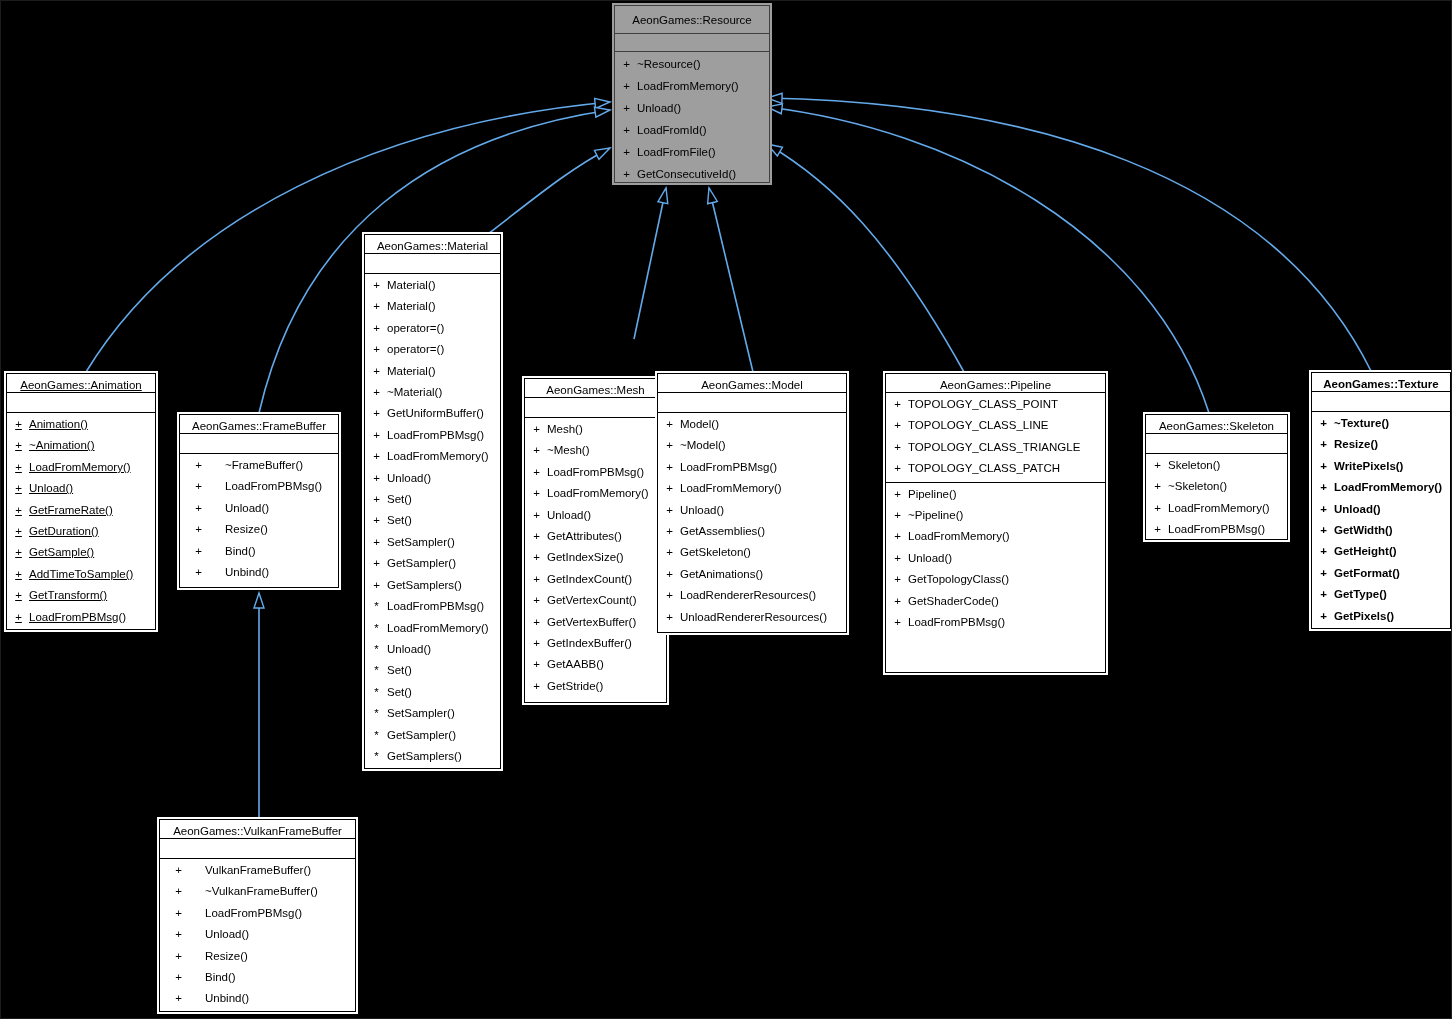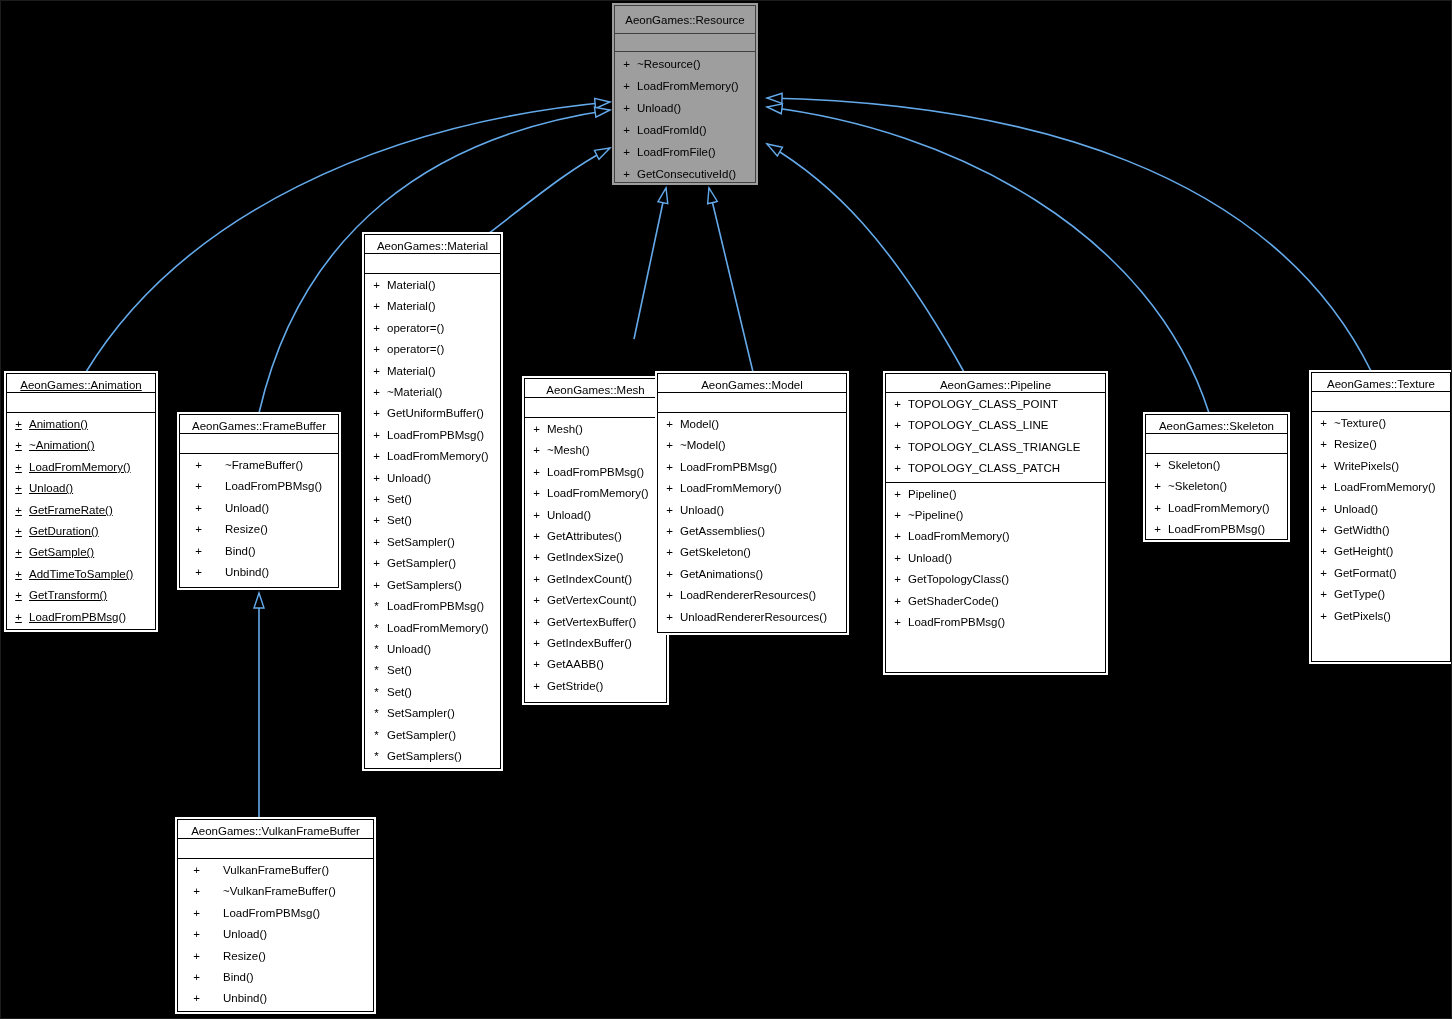--- a/index.html
+++ b/index.html
@@ -63,21 +63,21 @@
     <path class="edge" d="M 258,412 C 300,230 430,135 609,109" marker-end="url(#inh)"></path>
     <path class="edge" d="M 487,233 C 530,200 568,168 609,147" marker-end="url(#inh)"></path>
     <path class="edge" d="M 633,338 L 665,187" marker-end="url(#inh)"></path>
     <path class="edge" d="M 752,371 L 708,187" marker-end="url(#inh)"></path>
     <path class="edge" d="M 963,371 C 890,240 832,182 766,143" marker-end="url(#inh)"></path>
     <path class="edge" d="M 1208,412 C 1150,230 950,128 766,106" marker-end="url(#inh)"></path>
     <path class="edge" d="M 1370,370 C 1270,168 1020,102 766,97" marker-end="url(#inh)"></path>
     <path class="edge" d="M 258,817 L 258,592" marker-end="url(#inh)"></path>
   </svg>
 
-  <div class="uml-class highlight rows-22" style="left:613px;top:4px;width:142px;height:178px;">
+  <div class="uml-class highlight rows-22" style="left:613px;top:4px;width:156px;height:178px;">
     <div class="uml-title">AeonGames::Resource</div>
     <div class="uml-empty"></div>
     <div class="uml-members">
         <div class="member-row">
           <span class="m-pre">+</span>
           <span class="m-name">~Resource()</span>
         </div>
         <div class="member-row">
           <span class="m-pre">+</span>
           <span class="m-name">LoadFromMemory()</span>
@@ -460,21 +460,21 @@
           <span class="m-pre">+</span>
           <span class="m-name">Unload()</span>
         </div>
         <div class="member-row">
           <span class="m-pre">+</span>
           <span class="m-name">GetJoints()</span>
         </div>
       </div>
   </div>
 
-  <div class="uml-class" style="left:1310px;top:371px;width:140px;height:290px;">
+  <div class="uml-class" style="left:1310px;top:371px;width:140px;height:257px;font-weight:bold;">
     <div class="uml-title">AeonGames::Texture</div>
     <div class="uml-empty"></div>
     <div class="uml-members">
         <div class="member-row">
           <span class="m-pre">+</span>
           <span class="m-name">~Texture()</span>
         </div>
         <div class="member-row">
           <span class="m-pre">+</span>
           <span class="m-name">Resize()</span>
@@ -507,21 +507,21 @@
           <span class="m-pre">+</span>
           <span class="m-name">GetType()</span>
         </div>
         <div class="member-row">
           <span class="m-pre">+</span>
           <span class="m-name">GetPixels()</span>
         </div>
       </div>
   </div>
 
-  <div class="uml-class wide-gap" style="left:158px;top:818px;width:197px;height:193px;margin-left:18px;">
+  <div class="uml-class wide-gap" style="left:158px;top:818px;width:197px;height:193px;">
     <div class="uml-title">AeonGames::VulkanFrameBuffer</div>
     <div class="uml-empty"></div>
     <div class="uml-members">
         <div class="member-row">
           <span class="m-pre">+</span>
           <span class="m-name">VulkanFrameBuffer()</span>
         </div>
         <div class="member-row">
           <span class="m-pre">+</span>
           <span class="m-name">~VulkanFrameBuffer()</span>

